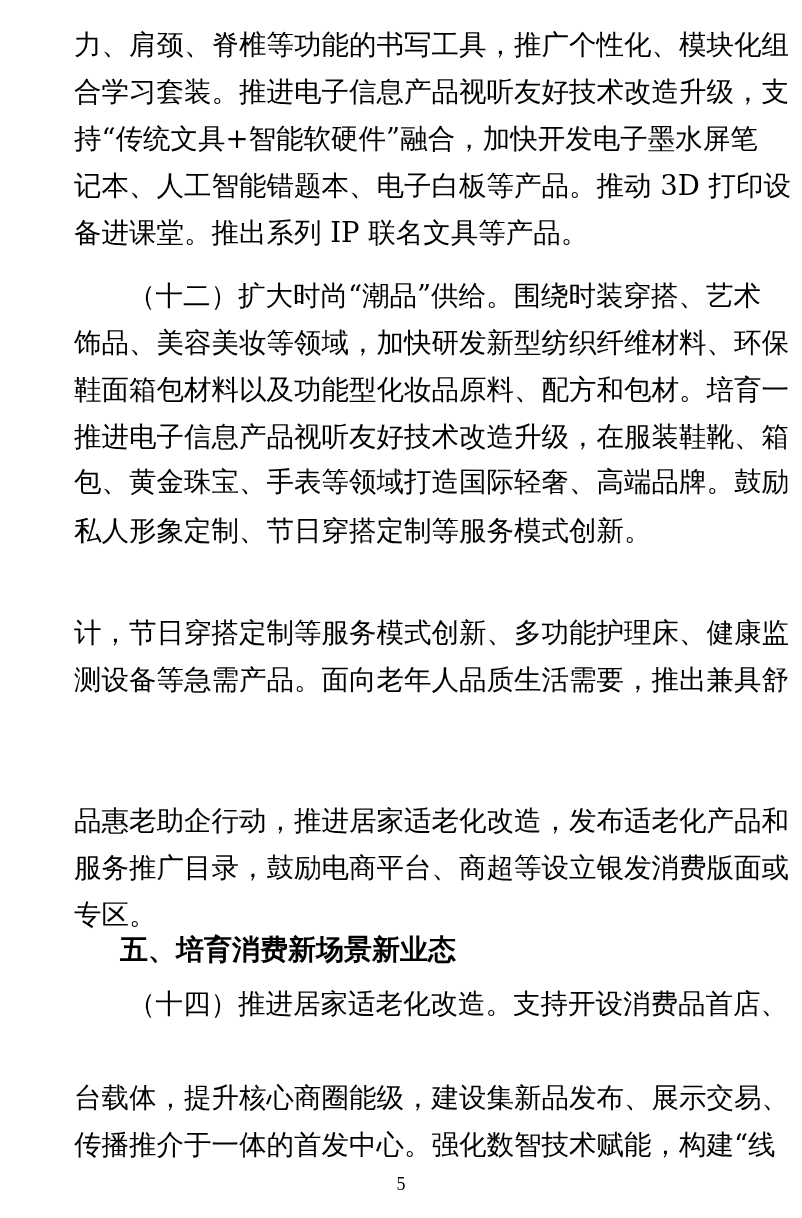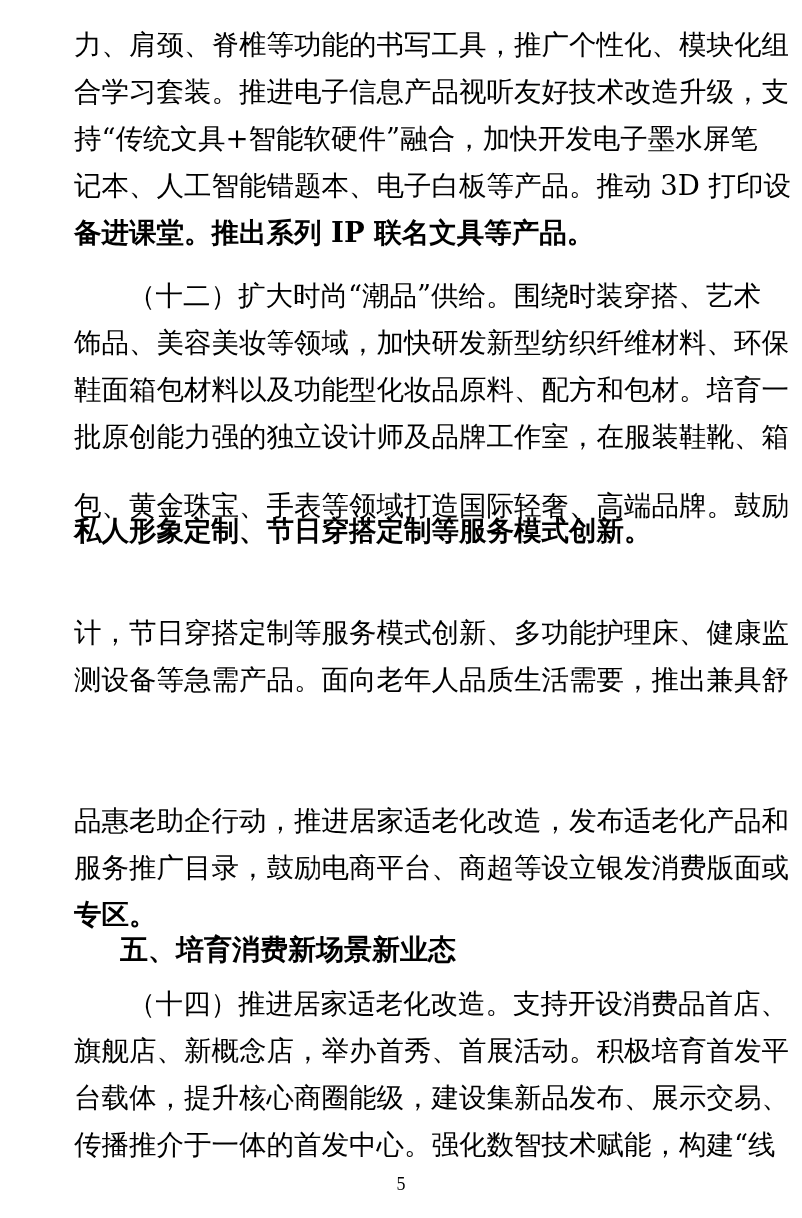--- a/index.html
+++ b/index.html
@@ -1,52 +1,51 @@
 <!DOCTYPE html>
 <html><head>
 <meta charset="utf-8">
 <style>
   html, body { margin:0; padding:0; background:#ffffff; }
   body { width:802px; height:1218px; position:relative; overflow:hidden;
          font-family:"DejaVu Serif","Liberation Serif",serif; color:#000; }
   .page { position:absolute; left:0; top:0; width:802px; height:1218px; background:#fff; }
   .line { position:absolute; left:74px; width:660px; height:40px; font-size:27.5px; line-height:40px;
           white-space:nowrap; text-align:justify; text-align-last:justify; letter-spacing:0; }
-  .line.last { text-align-last:left;font-weight:bold; }
+  .line.last { text-align-last:left; }
   .line.indent { left:128px; width:606px; }
   .heading { position:absolute; left:120px; top:930px; font-size:28px; line-height:40px; font-weight:bold;
              font-family:"DejaVu Sans","Liberation Sans",sans-serif; white-space:nowrap;text-align:center; }
   .page-number { position:absolute; left:0; width:802px; top:1174px; text-align:center;
                  font-family:"Liberation Serif",serif; font-size:18px; }
 </style>
 </head>
 <body>
 
 <div class="page">
 
   <div class="line" style="top:24px">力、肩颈、脊椎等功能的书写工具，推广个性化、模块化组</div>
   <div class="line" style="top:71px">合学习套装。推进电子信息产品视听友好技术改造升级，支</div>
   <div class="line" style="top:118px">持“传统文具+智能软硬件”融合，加快开发电子墨水屏笔</div>
   <div class="line" style="top:165px">记本、人工智能错题本、电子白板等产品。推动 3D 打印设</div>
   <div class="line last" style="top:212px">备进课堂。推出系列 IP 联名文具等产品。</div>
 
   <div class="line indent" style="top:275px">（十二）扩大时尚“潮品”供给。围绕时装穿搭、艺术</div>
   <div class="line" style="top:322px">饰品、美容美妆等领域，加快研发新型纺织纤维材料、环保</div>
   <div class="line" style="top:369px">鞋面箱包材料以及功能型化妆品原料、配方和包材。培育一</div>
-  <div class="line" style="top:416px">批原创能力强的独立设计师及品牌工作室，在服装鞋靴、箱</div>
-  <div class="line" style="top:485px">包、黄金珠宝、手表等领域打造国际轻奢、高端品牌。鼓励</div>
+  <div class="line" style="top:416px">推进电子信息产品视听友好技术改造升级，在服装鞋靴、箱</div>
+  <div class="line" style="top:461px">包、黄金珠宝、手表等领域打造国际轻奢、高端品牌。鼓励</div>
   <div class="line last" style="top:510px">私人形象定制、节日穿搭定制等服务模式创新。</div>
 
   <div class="line" style="top:612px">计，节日穿搭定制等服务模式创新、多功能护理床、健康监</div>
   <div class="line" style="top:659px">测设备等急需产品。面向老年人品质生活需要，推出兼具舒</div>
   <div class="line" style="top:800px">品惠老助企行动，推进居家适老化改造，发布适老化产品和</div>
   <div class="line" style="top:847px">服务推广目录，鼓励电商平台、商超等设立银发消费版面或</div>
   <div class="line last" style="top:894px">专区。</div>
 
   <div class="heading">五、培育消费新场景新业态</div>
 
   <div class="line indent" style="top:983px">（十四）推进居家适老化改造。支持开设消费品首店、</div>
-  <div class="line" style="top:1030px">旗舰店、新概念店，举办首秀、首展活动。积极培育首发平</div>
   <div class="line" style="top:1077px">台载体，提升核心商圈能级，建设集新品发布、展示交易、</div>
   <div class="line" style="top:1124px">传播推介于一体的首发中心。强化数智技术赋能，构建“线</div>
 
   <div class="page-number">5</div>
 </div>
 
 </body></html>

